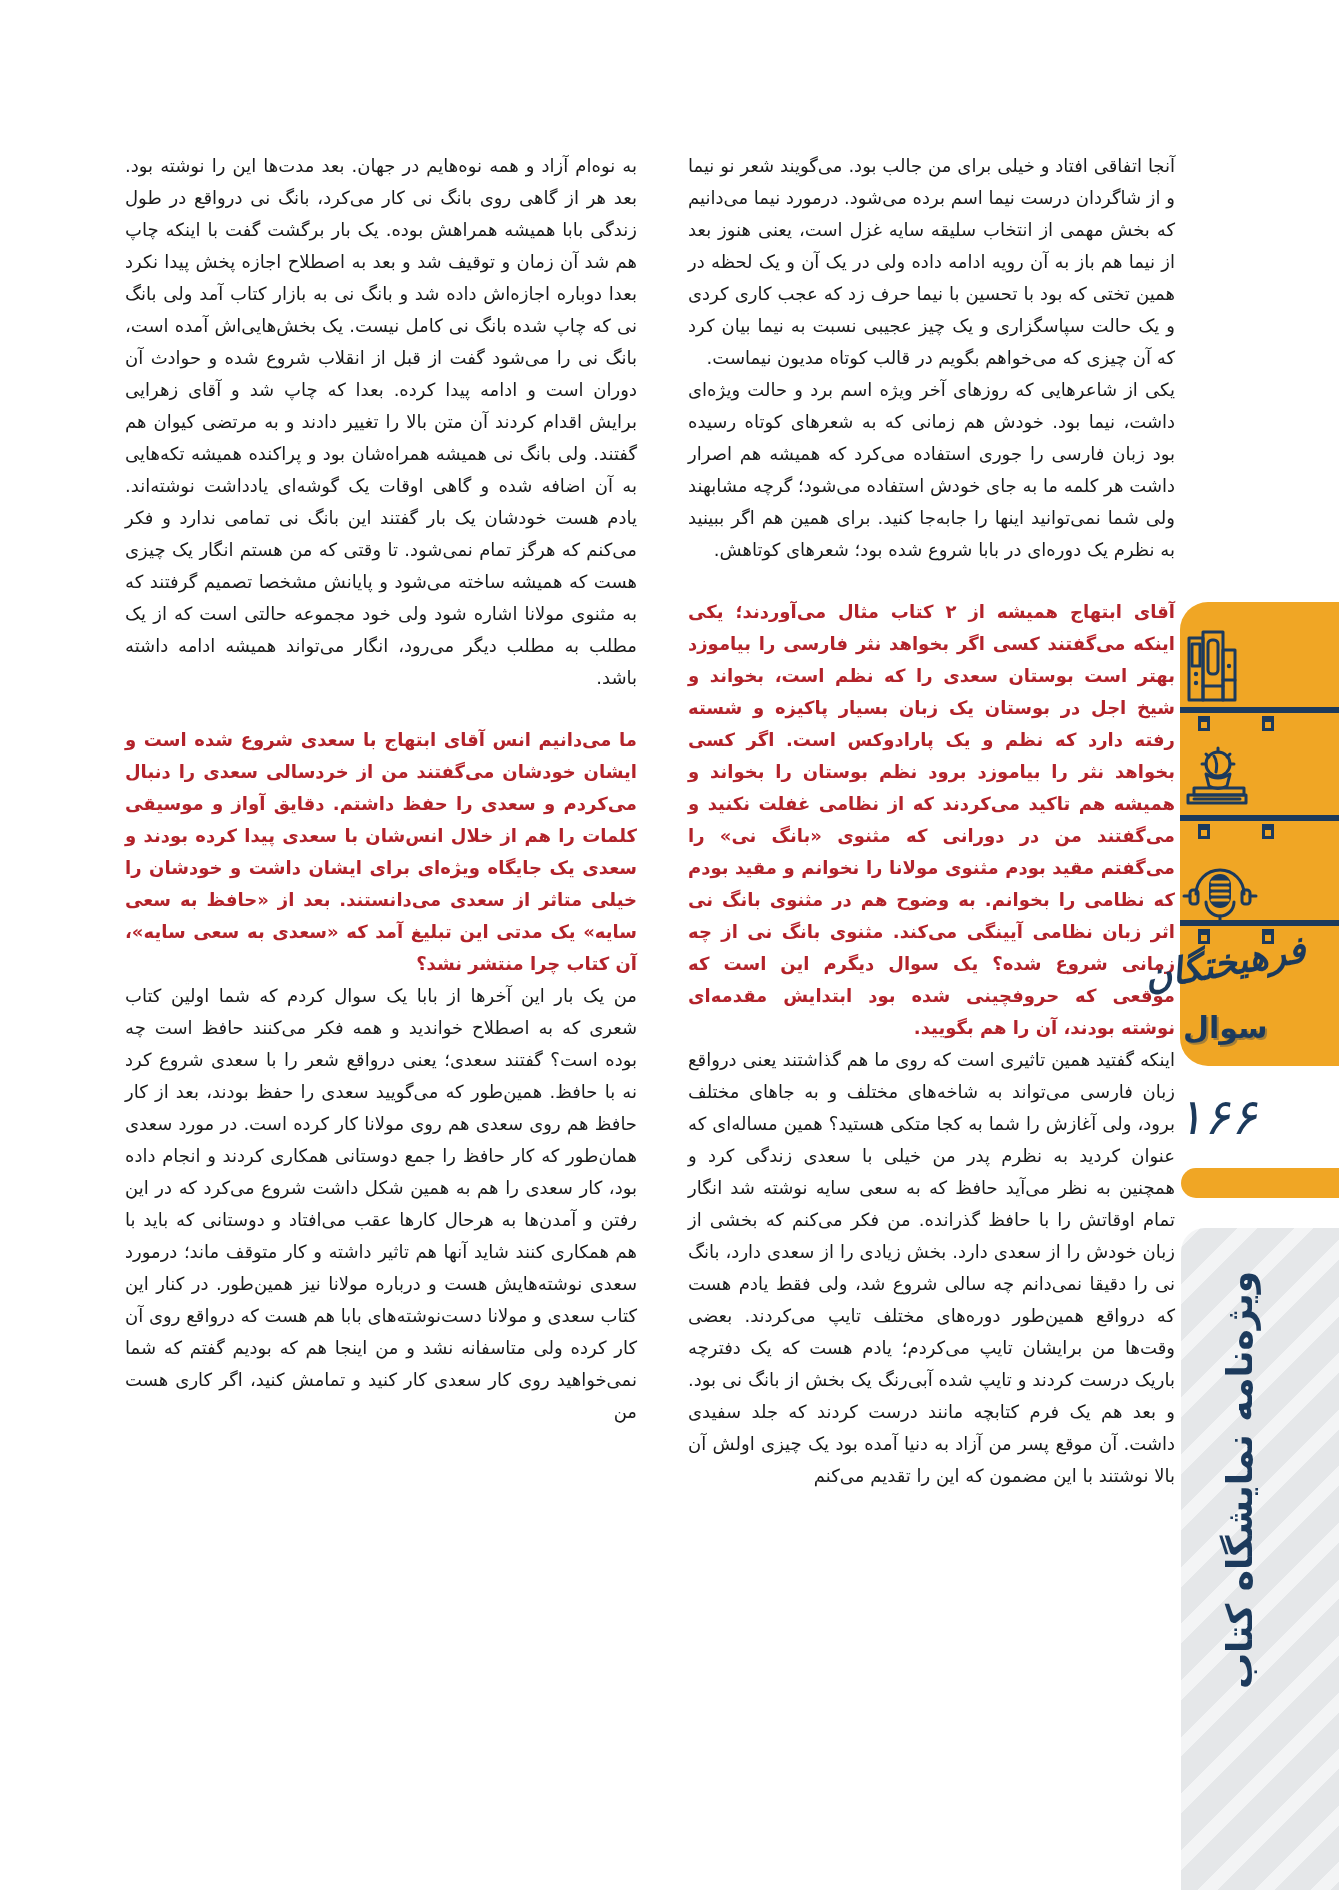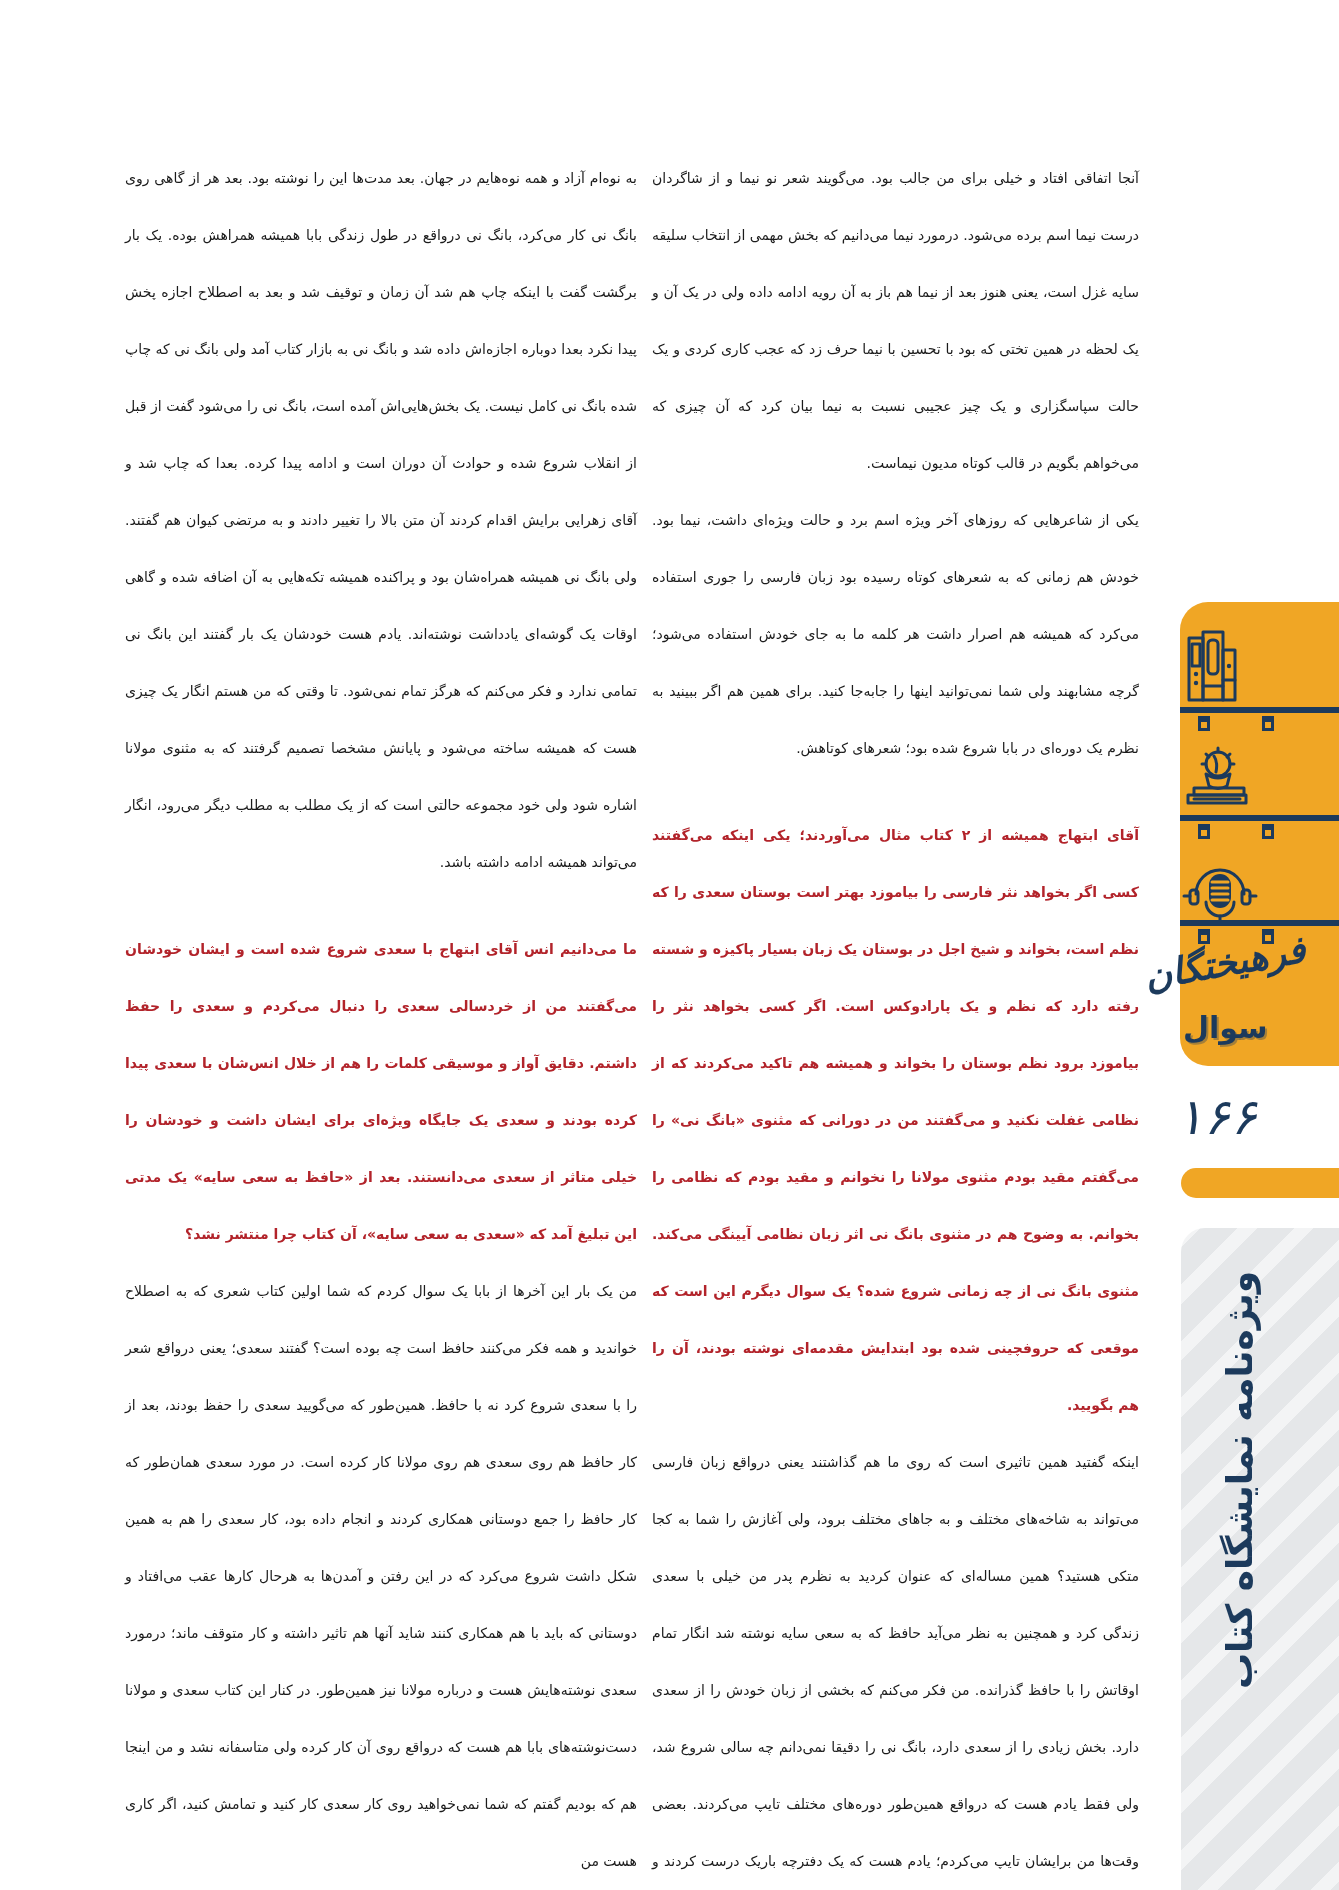--- a/index.html
+++ b/index.html
@@ -11,24 +11,24 @@
     font-family:"DejaVu Sans", sans-serif;
     direction:rtl;
   }
   
   .col{
     position:absolute;
     top:150px;
     direction:rtl;
     text-align:justify;
     color:#1b1b1b;
-    font-size:14px;
-    line-height:57px;
+    font-size:18px;
+    line-height:32px;
   }
-  .col-right{ left:652px; width:487px; }
+  .col-right{ left:688px; width:487px; }
   .col-left { left:125px; width:512px; }
   .col p{ margin:0; }
   .col p.q{
     color:#b2232a;
     font-weight:700;
     margin-top:30px;
   }
   
   .shelf-box{
     position:absolute;

